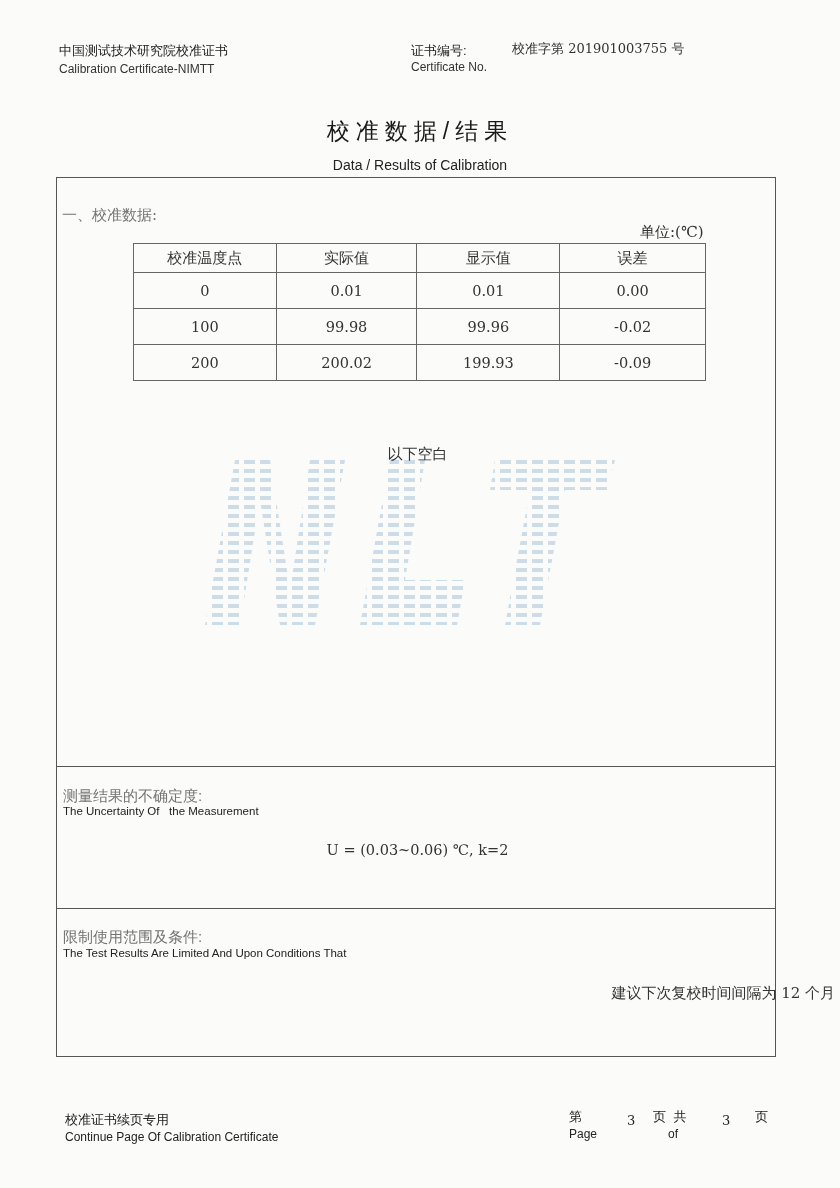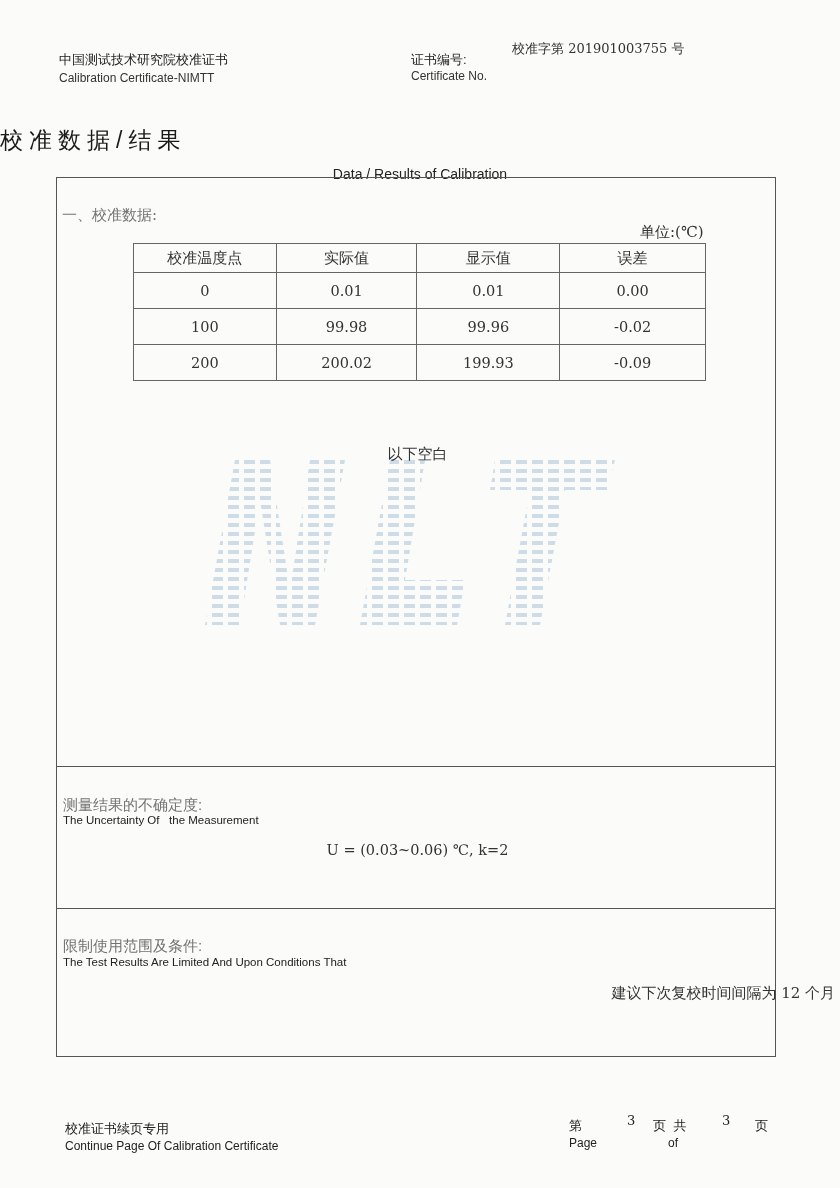--- a/index.html
+++ b/index.html
@@ -2,28 +2,28 @@
 <html><head>
   <meta charset="utf-8">
   <style>
     html, body { margin: 0; padding: 0; }
     body {
       width: 840px; height: 1188px; position: relative; overflow: hidden;
       background: #fbfbfa; color: #1c1c1c;
       font-family: "DejaVu Sans", sans-serif;
     }
     .abs { position: absolute; }
-    .sans { font-family: "Liberation Sans", "DejaVu Sans", sans-serif; margin-top: 9px; }
+    .sans { font-family: "Liberation Sans", "DejaVu Sans", sans-serif; }
     .serif { font-family: "DejaVu Serif", "Liberation Serif", serif; }
 
     
     .hdr-cn { font-size: 13px; color: #222; white-space: nowrap; }
     .hdr-en { font-size: 12px; color: #333; white-space: nowrap; }
 
-    .title-cn { left: 0; width: 840px; top: 116px; font-size: 23px; letter-spacing: 6px; color: #1a1a1a; }
+    .title-cn { left: 0; width: 840px; top: 116px; text-align: center; font-size: 23px; letter-spacing: 6px; color: #1a1a1a; }
     .title-en { left: 0; width: 840px; top: 157px; text-align: center; font-size: 14px; color: #222; }
 
     
     .frame { left: 56px; top: 177px; width: 720px; height: 880px; border: 1.5px solid #555; box-sizing: border-box; }
     .divider { height: 0; border-top: 1.5px solid #555; left: 56px; width: 720px; }
 
     .section-cn { font-size: 15px; color: #737373; white-space: nowrap; }
     .section-en { font-size: 11.5px; color: #222; white-space: nowrap; }
 
     

